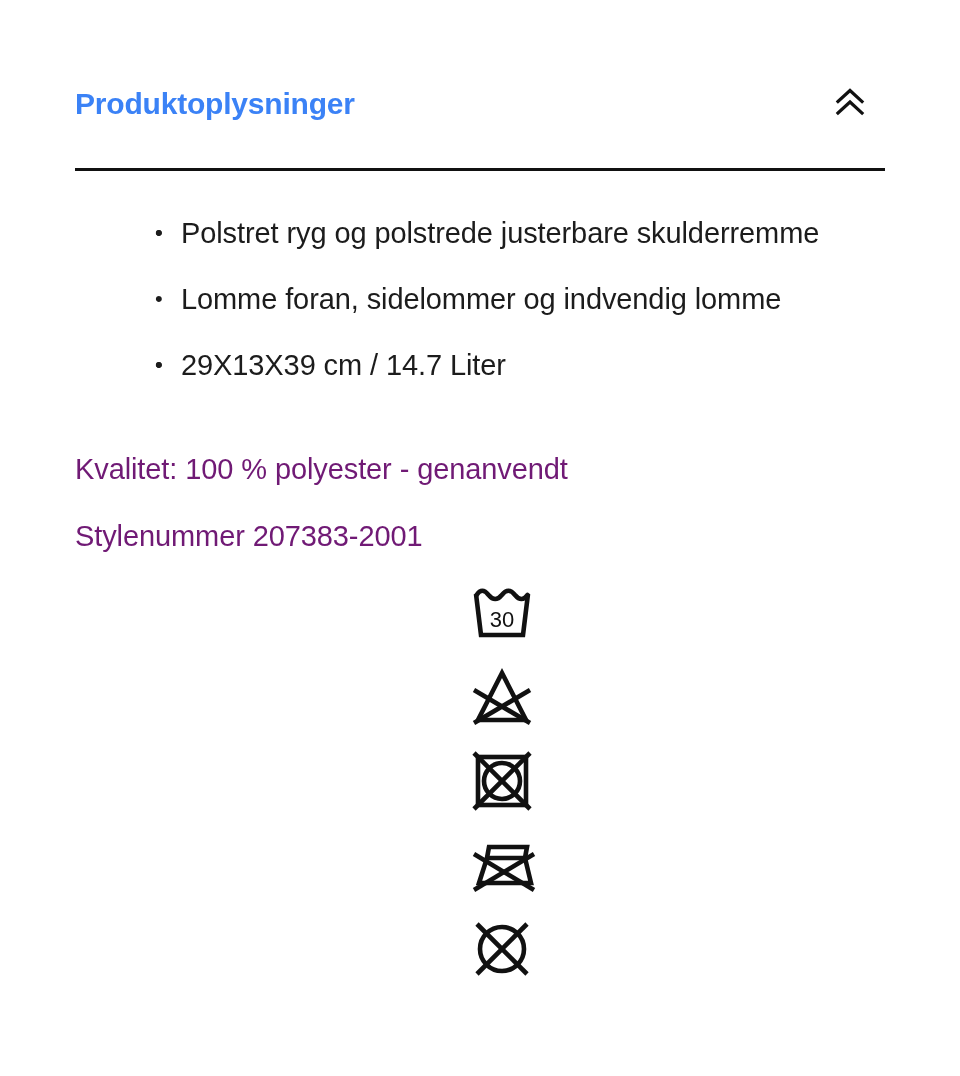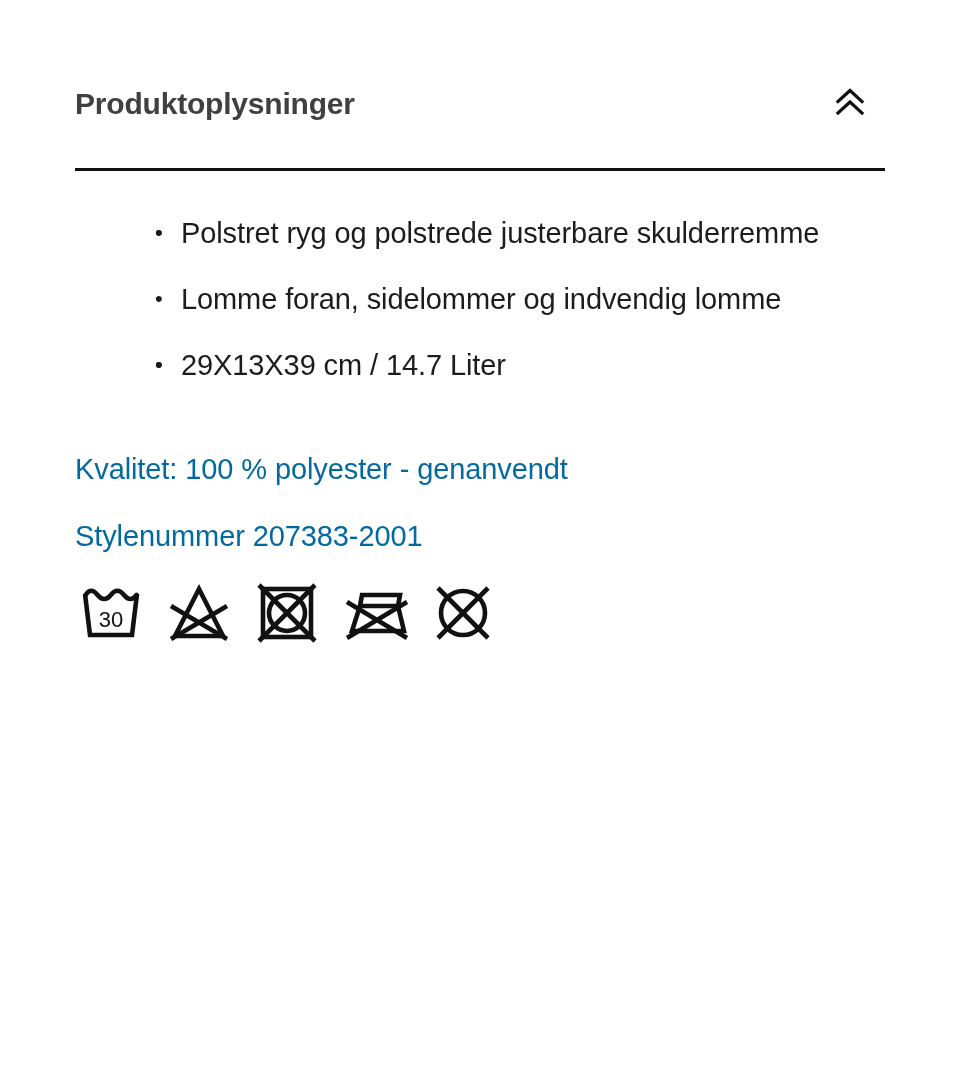--- a/index.html
+++ b/index.html
@@ -35,21 +35,21 @@
     display: flex;
     align-items: center;
     justify-content: space-between;
   }
 
   .panel-title {
     font-size: 30px;
     font-weight: 700;
     letter-spacing: -0.2px;
     line-height: 1.1;
-    color: #404040;
+    color: #3b82f6;
     margin: 0;
     white-space: nowrap;
   }
 
   .collapse-toggle {
     width: 46px;
     height: 46px;
     display: flex;
     align-items: center;
     justify-content: center;
@@ -111,32 +111,33 @@
   .meta-block {
     margin-top: 38px;
     padding-left: 75px;
     padding-right: 60px;
   }
 
   .meta-line {
     font-size: 29px;
     line-height: 67px;
     font-weight: 300;
-    color: #0369a1;
+    color: #701a75;
     letter-spacing: -0.1px;
     white-space: nowrap;
   }
 
   
   .care-symbols {
     margin-top: 12px;
-    padding-left: 78px;
+    padding-left: 44px;
     display: flex;
     align-items: center;
     gap: 22px;
+    flex-direction: column;
   }
   .care-symbol {
     width: 66px;
     height: 62px;
     display: block;
   }
   .care-symbol svg { display: block; }
 </style>
 </head>
 <body>

